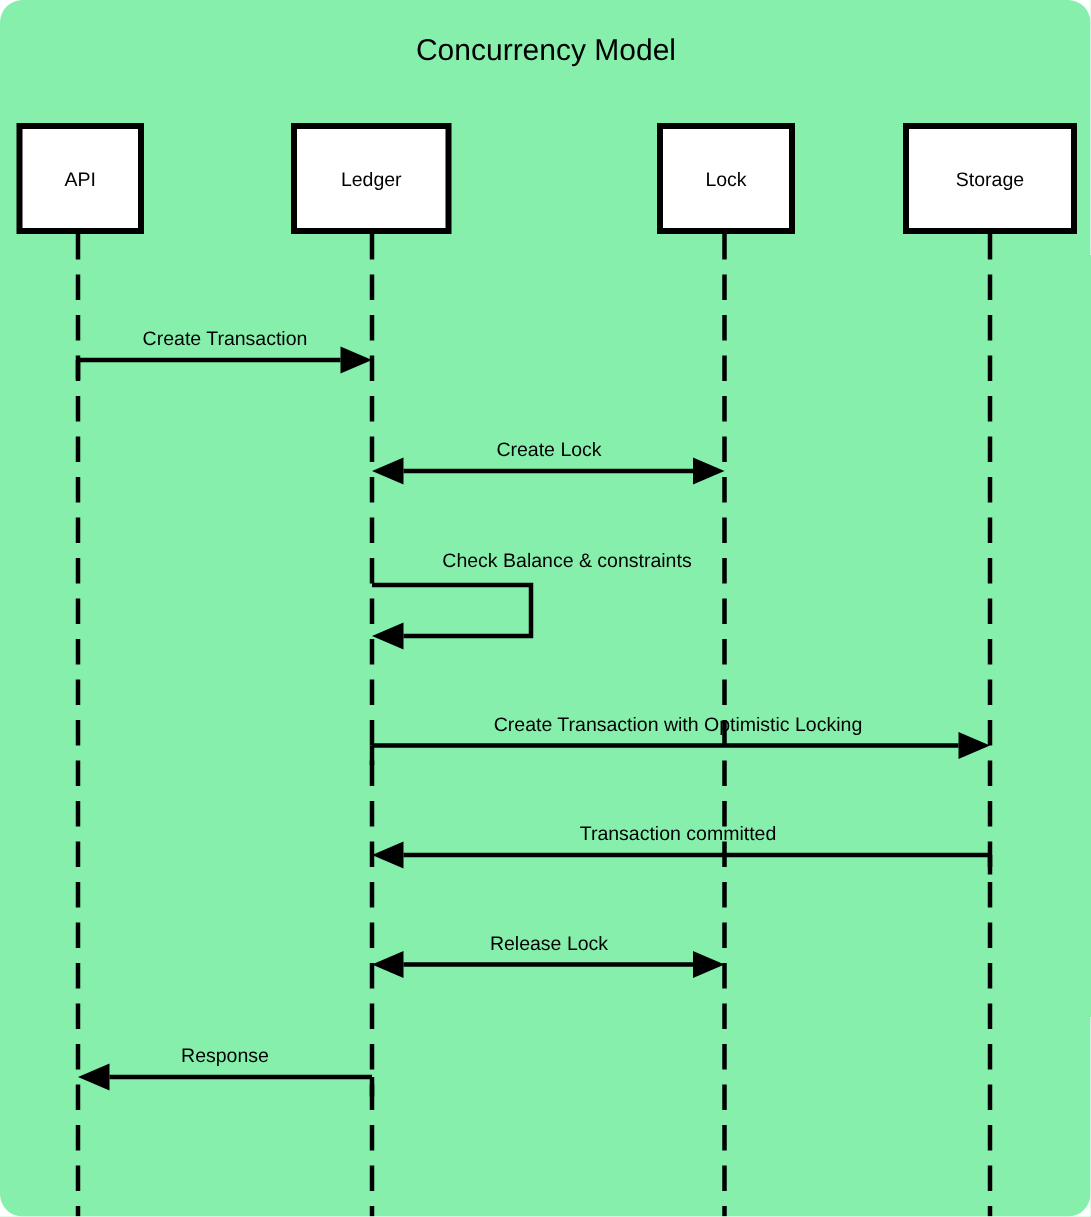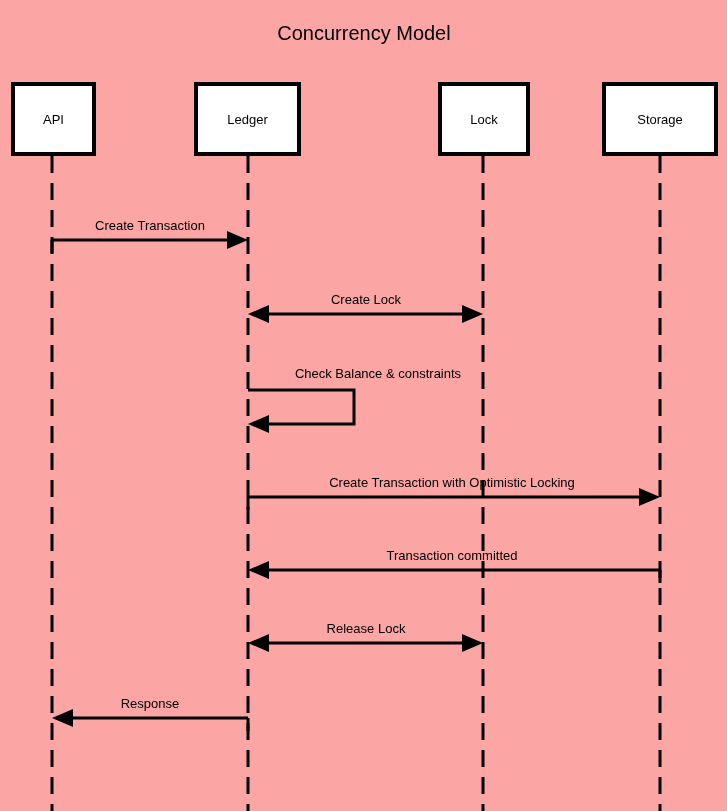--- a/index.html
+++ b/index.html
@@ -8,22 +8,23 @@
     background: #ffffff;
   }
   body {
     font-family: "Liberation Sans", sans-serif;
     -webkit-font-smoothing: antialiased;
   }
   #diagram-root {
     position: relative;
     width: 727px;
     height: 811px;
-    background: #fca5a5;
+    background: #86efac;
     overflow: hidden;
+    border-radius: 15px;
   }
   #seq-svg {
     position: absolute;
     left: 0;
     top: 0;
     display: block;
   }
   .diagram-title {
     font-family: "Liberation Sans", sans-serif;
     font-size: 20px;

